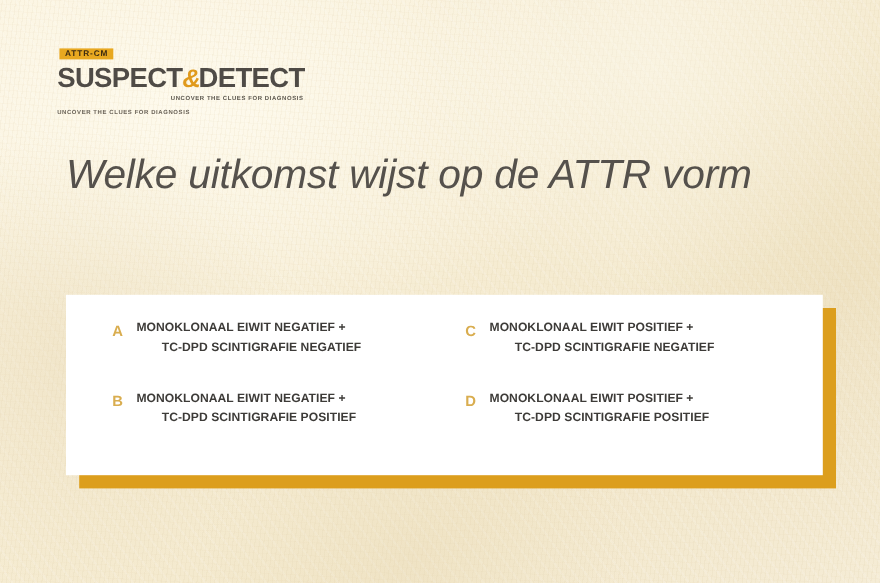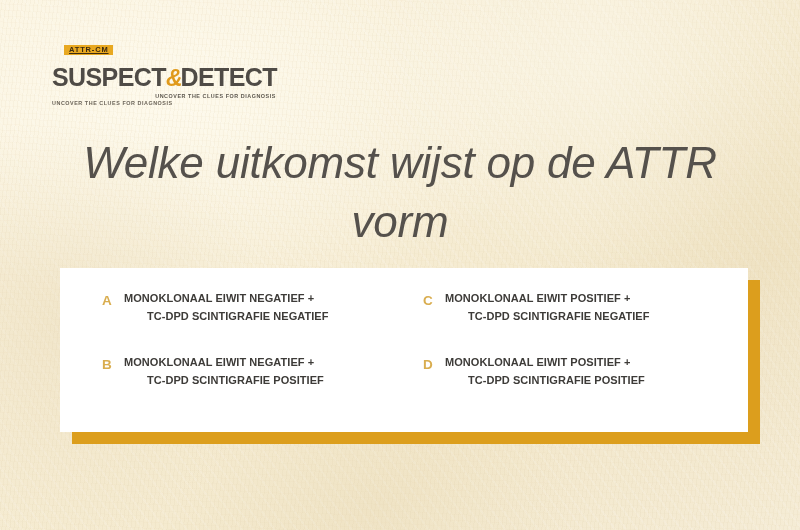--- a/index.html
+++ b/index.html
@@ -54,25 +54,24 @@
   }
   .logo-badge {
     display:inline-block;
     background:#e8a820;
     color:#3b2a10;
     font-size:7.5px;
     font-weight:bold;
     letter-spacing:.85px;
     padding:1.5px 4px 1.5px 5px;
     line-height:1;
-    margin-left:12px;
-    text-decoration:underline;
+    margin-left:2px;
   }
   .logo-main {
-    margin-top:9px;
+    margin-top:3px;
     white-space:nowrap;
     line-height:1;
     font-weight:bold;
     font-size:25px;
     letter-spacing:-.6px;
     color:#4f4b46;
   }
   .logo-main .amp {
     color:#e09a1c;
     font-style:italic;
@@ -96,23 +95,22 @@
     font-weight:bold;
     letter-spacing:.55px;
     color:#6b6459;
     z-index:4;
   }
 
   
   .question {
     position:absolute;
     left:60px; right:60px; top:134px;
-    text-align:center;
     font-style:italic;
-    font-size:44px;
+    font-size:37px;
     line-height:1.33;
     font-weight:normal;
     color:#55514c;
     letter-spacing:-.2px;
     z-index:4;
   }
   .question .ln { display:block; }
 
   
   .card-wrap {

